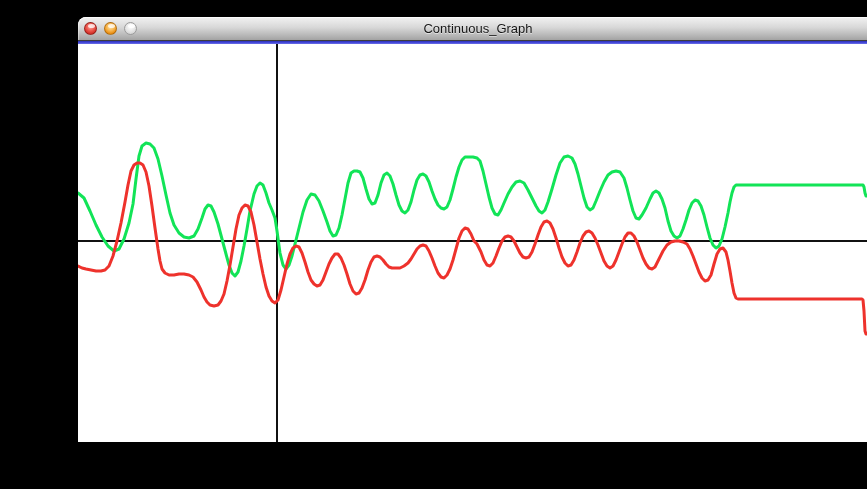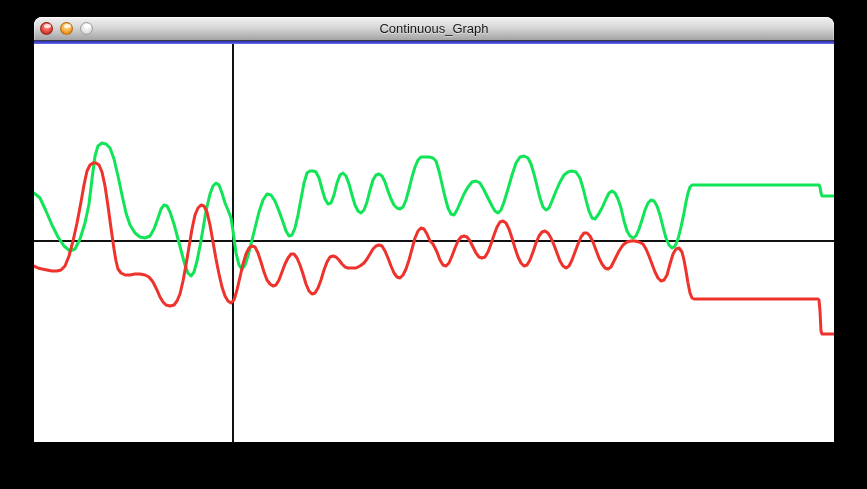--- a/index.html
+++ b/index.html
@@ -1,17 +1,17 @@
 <!DOCTYPE html>
 <html><head>
 <meta charset="utf-8">
 <style>
   html,body{margin:0;padding:0;background:#000;width:867px;height:489px;overflow:hidden;
     font-family:"Liberation Sans",sans-serif;}
-  .stage{position:relative;width:801px;height:489px;background:#000;}
+  .stage{position:relative;width:801px;height:489px;background:#000;margin-left:44px;}
   .window{position:absolute;left:34px;top:17px;width:800px;height:425px;
     border-radius:8px 8px 0 0;overflow:hidden;background:#fff;}
   .titlebar{position:relative;height:23px;
     background:linear-gradient(180deg,#f2f2f2 0%,#d8d8d8 45%,#bcbcbc 75%,#a3a3a3 100%);
     box-shadow:inset 0 1px 0 #fbfbfb, inset 1px 0 0 rgba(255,255,255,.35), inset -1px 0 0 rgba(255,255,255,.35);
     border-bottom:1px solid #3d3d3d;
     border-radius:8px 8px 0 0;}
   .title{position:absolute;left:0;right:0;top:0;height:23px;line-height:23px;text-align:center;
     font-size:13px;color:#161616;text-shadow:0 1px 0 rgba(255,255,255,.55);letter-spacing:0;}
   .lights{position:absolute;left:6px;top:5px;display:flex;gap:7px;}

